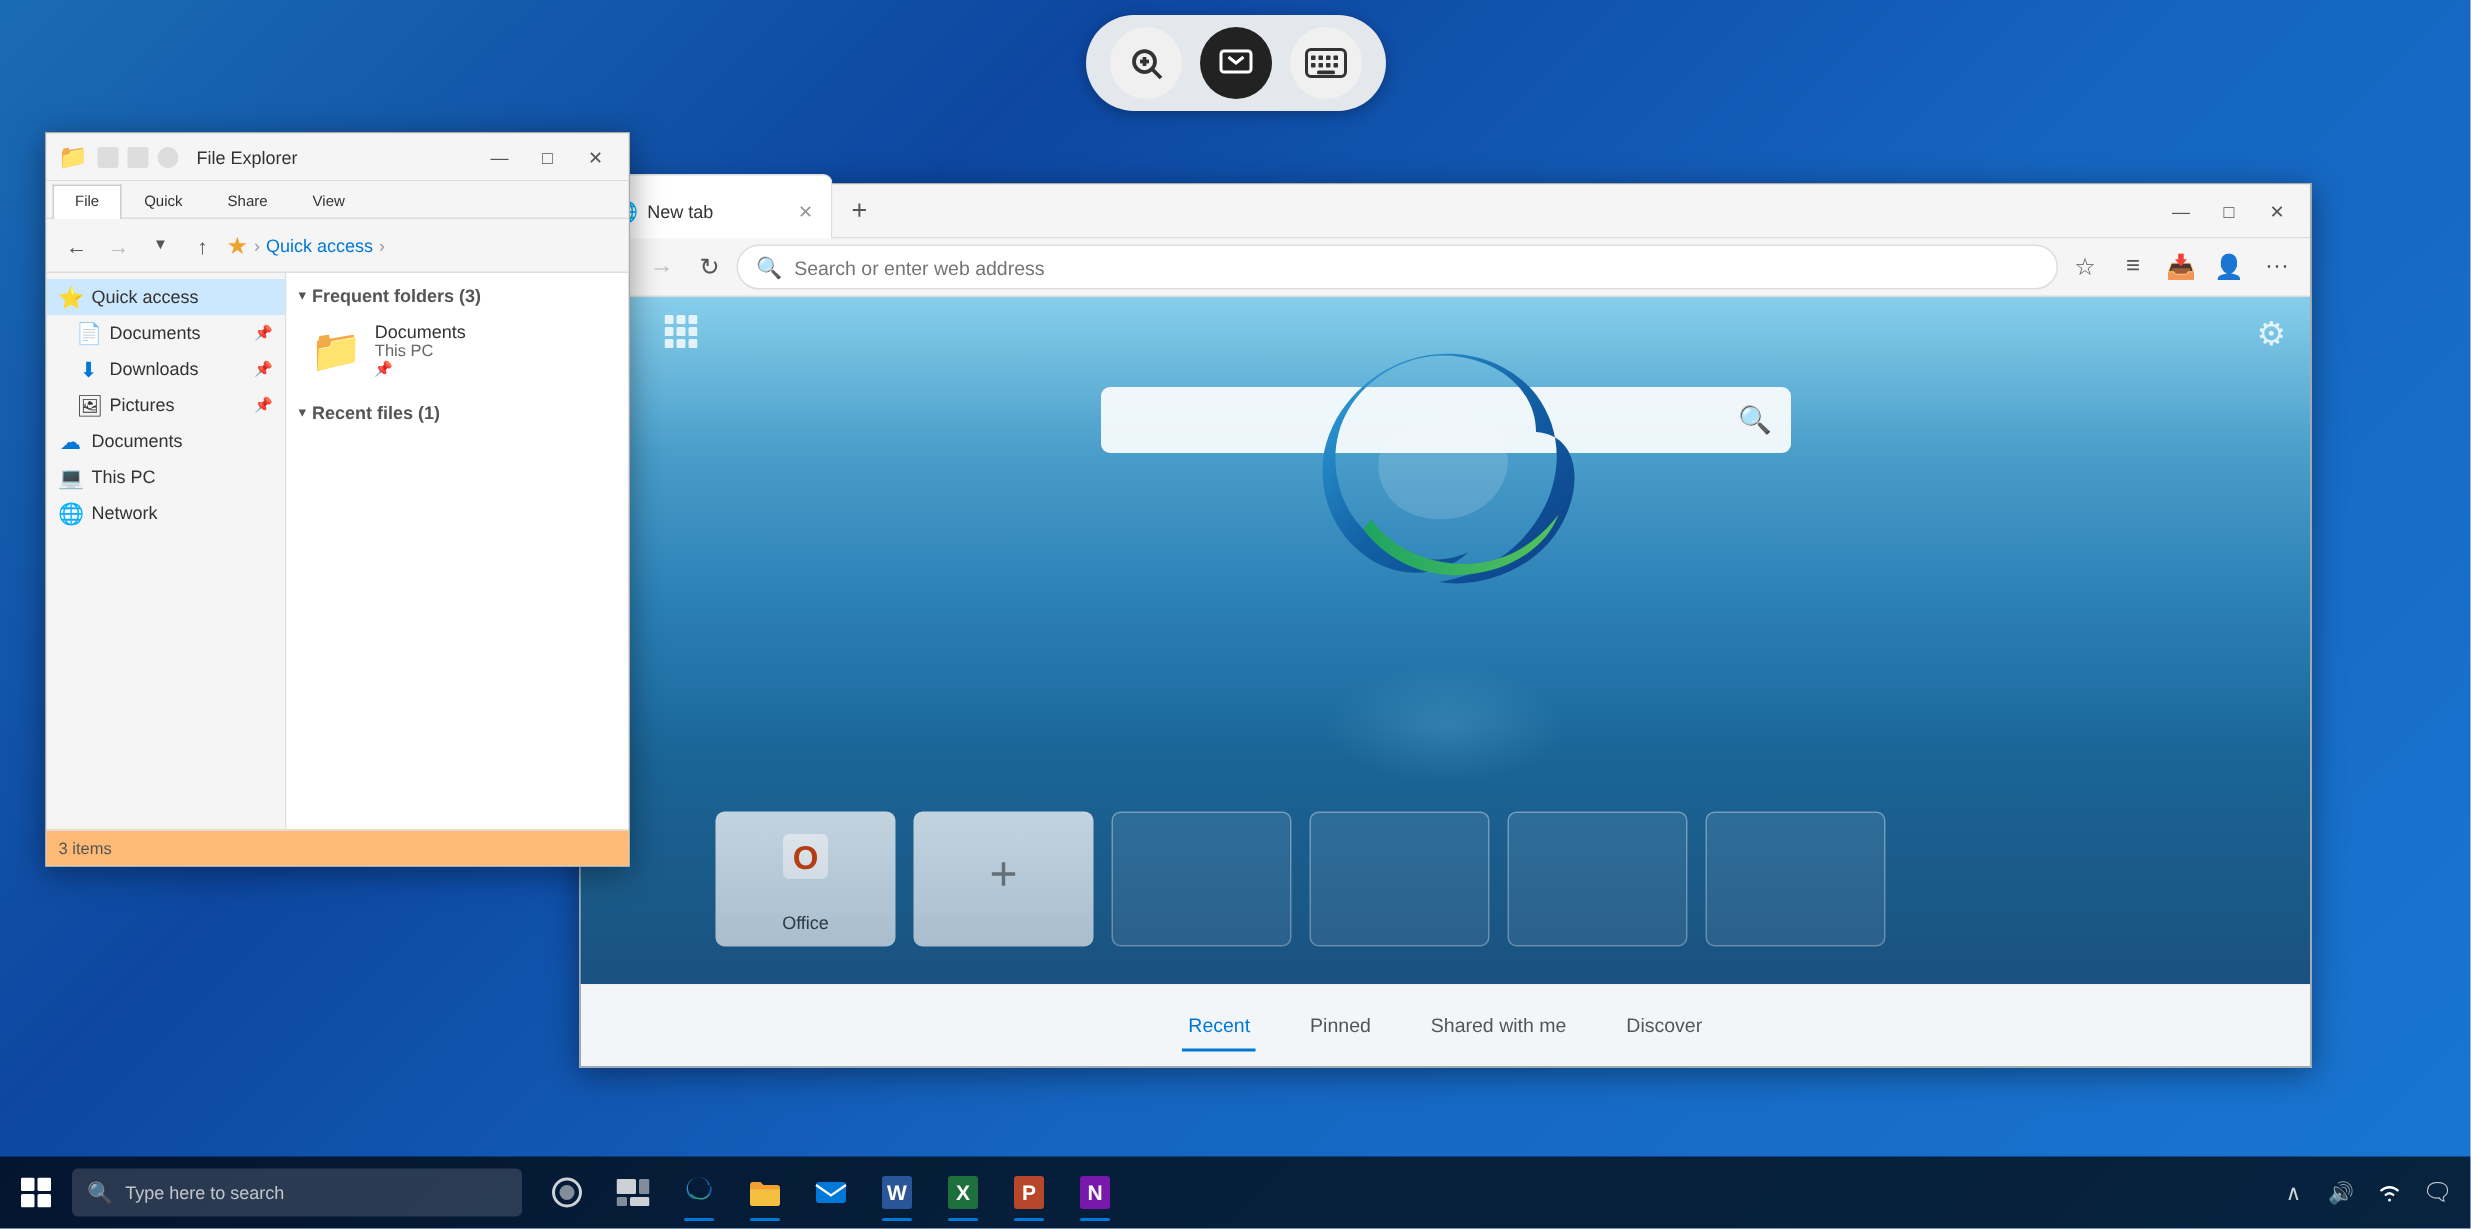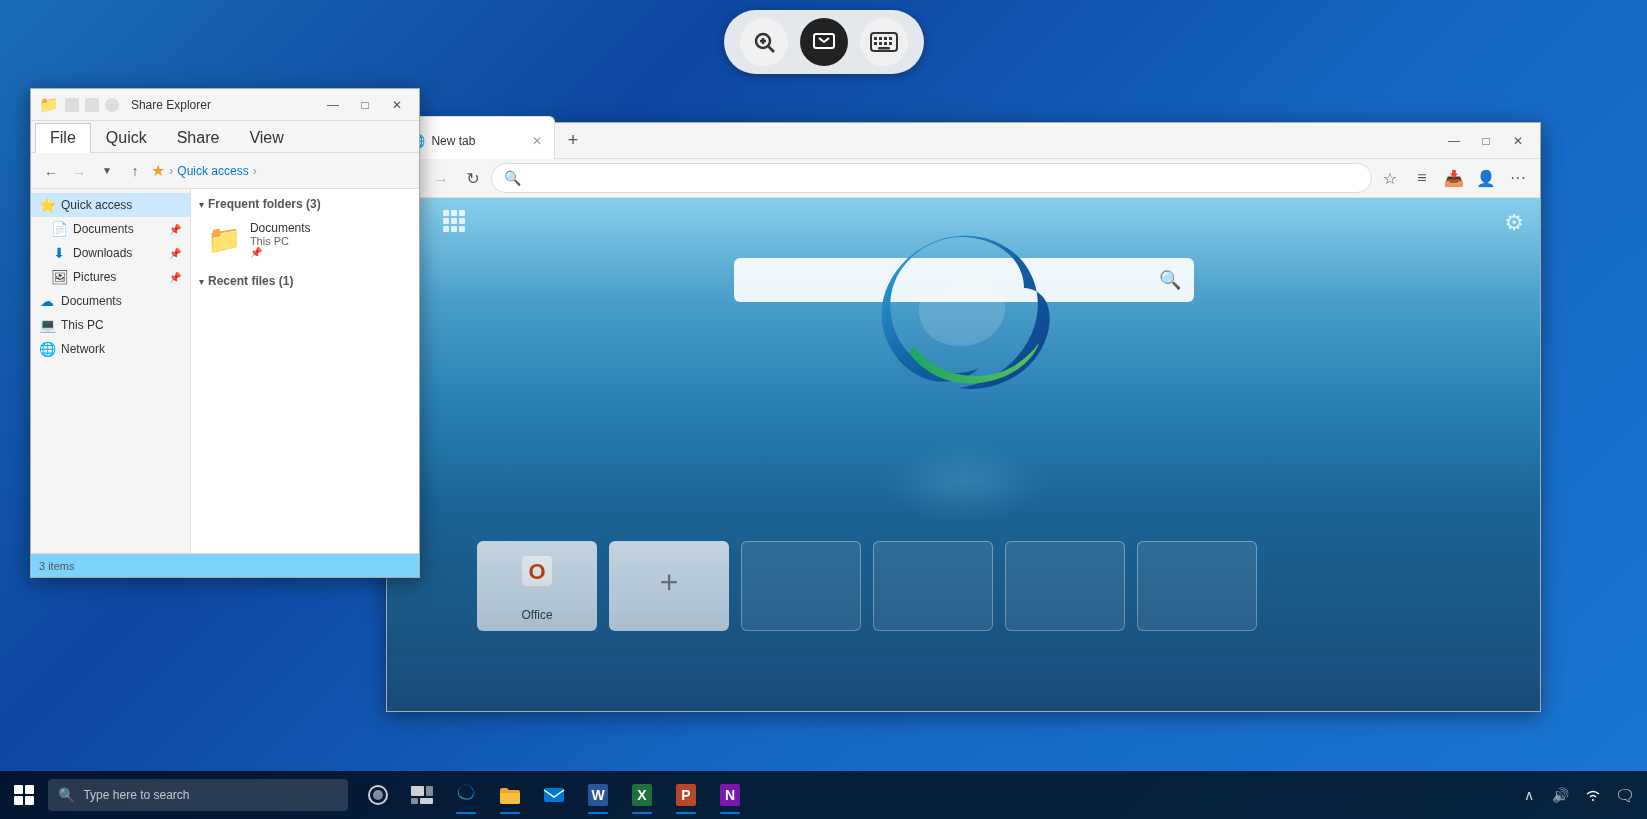--- a/index.html
+++ b/index.html
@@ -83,21 +83,21 @@
       background: #f5f5f5;
       border-bottom: 1px solid #ddd;
       padding: 2px 0 0 0;
     }
     .fe-tabs {
       display: flex;
       padding: 0 4px;
     }
     .fe-tab {
       padding: 5px 14px;
-      font-size: 16px;
+      font-size: 10px;
       cursor: pointer;
       border: 1px solid transparent;
       border-bottom: none;
       color: #333;
     }
     .fe-tab.active {
       background: #fff;
       border-color: #ccc;
       margin-bottom: -1px;
     }
@@ -178,21 +178,21 @@
       cursor: pointer;
     }
     .fe-folder-icon { font-size: 28px; }
     .fe-folder-info { display: flex; flex-direction: column; }
     .fe-folder-name { font-size: 12px; color: #333; }
     .fe-folder-sub { font-size: 11px; color: #666; }
     .fe-folder-pin { font-size: 10px; color: #999; }
     
     .fe-statusbar {
       height: 24px;
-      background: #7dd3fc;
+      background: #fdba74;
       border-top: 1px solid #ddd;
       display: flex;
       align-items: center;
       padding: 0 8px;
       font-size: 11px;
       color: #555;
     }
 
     
     .browser {
@@ -517,21 +517,21 @@
 </div>
 
 <div class="file-explorer">
 
   <div class="fe-titlebar">
     <div class="fe-titlebar-left">
       <span style="font-size:16px;">📁</span>
       <div class="fe-title-icon" style="width:14px;height:14px;background:#ddd;"></div>
       <div class="fe-title-icon" style="width:14px;height:14px;background:#ddd;"></div>
       <div class="fe-title-icon" style="width:14px;height:14px;background:#ddd;border-radius:50%;"></div>
-      <span style="margin-left:6px;">Share Explorer</span>
+      <span style="margin-left:6px;">File Explorer</span>
     </div>
     <div class="fe-titlebar-controls">
       <button class="fe-ctrl">—</button>
       <button class="fe-ctrl">□</button>
       <button class="fe-ctrl close">✕</button>
     </div>
   </div>
 
   <div class="fe-ribbon">
     <div class="fe-tabs">
@@ -630,20 +630,21 @@
     <button class="fe-ctrl" style="background:transparent;border:none;">□</button>
     <button class="fe-ctrl close" style="background:transparent;border:none;">✕</button>
   </div>
 
   <div class="browser-controls">
     <button class="browser-nav-btn disabled">←</button>
     <button class="browser-nav-btn disabled" style="color:#bbb;">→</button>
     <button class="browser-nav-btn">↻</button>
     <div class="browser-address">
       <span class="search-icon">🔍</span>
+      <input type="text" placeholder="Search or enter web address" style="">
     </div>
     <div class="browser-toolbar-right">
       <button class="browser-icon-btn">☆</button>
       <button class="browser-icon-btn">≡</button>
       <button class="browser-icon-btn">📥</button>
       <button class="browser-icon-btn">👤</button>
       <button class="browser-icon-btn">···</button>
     </div>
   </div>
 
@@ -712,20 +713,26 @@
       </div>
 
       <div class="quick-tile-empty"></div>
       <div class="quick-tile-empty"></div>
       <div class="quick-tile-empty"></div>
       <div class="quick-tile-empty"></div>
     </div>
 
     <div class="mountain-overlay"></div>
 
+    <div class="browser-bottom">
+      <div class="browser-bottom-tab active">Recent</div>
+      <div class="browser-bottom-tab">Pinned</div>
+      <div class="browser-bottom-tab">Shared with me</div>
+      <div class="browser-bottom-tab">Discover</div>
+    </div>
   </div>
 </div>
 
 <div class="taskbar">
 
   <div class="taskbar-app" style="width:48px;">
     <svg width="20" height="20" viewBox="0 0 20 20" fill="white">
       <rect x="0" y="0" width="9" height="9" rx="1"></rect>
       <rect x="11" y="0" width="9" height="9" rx="1"></rect>
       <rect x="0" y="11" width="9" height="9" rx="1"></rect>

